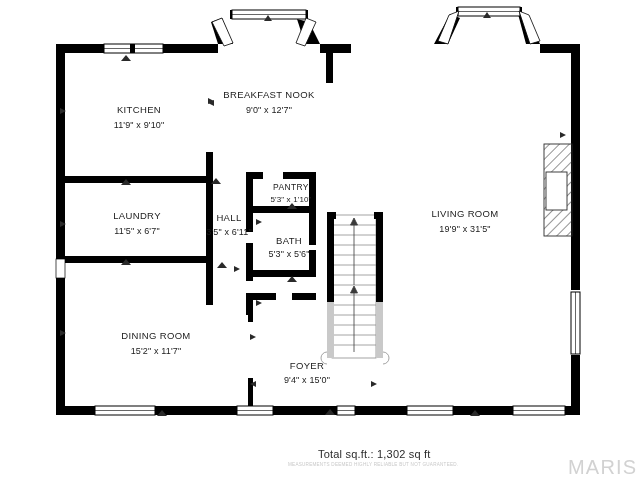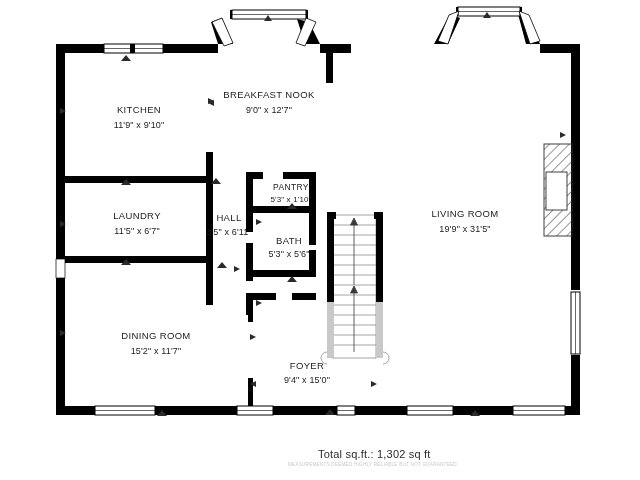--- a/index.html
+++ b/index.html
@@ -239,14 +239,15 @@
       <text class="rm-name" x="307" y="369">FOYER</text>
       <text class="rm-dim" x="307" y="383">9'4" x 15'0"</text>
     </g>
 
   </svg>
 
   <div class="total-txt" style="left:318px;top:448px;">Total sq.ft.: 1,302 sq ft</div>
 
   <div class="disc-txt" style="left:288px;top:462px;">MEASUREMENTS DEEMED HIGHLY RELIABLE BUT NOT GUARANTEED.</div>
 
+  <div class="maris" style="left:568px;top:456px;">MARIS</div>
 
 </div>
 
 </body></html>

